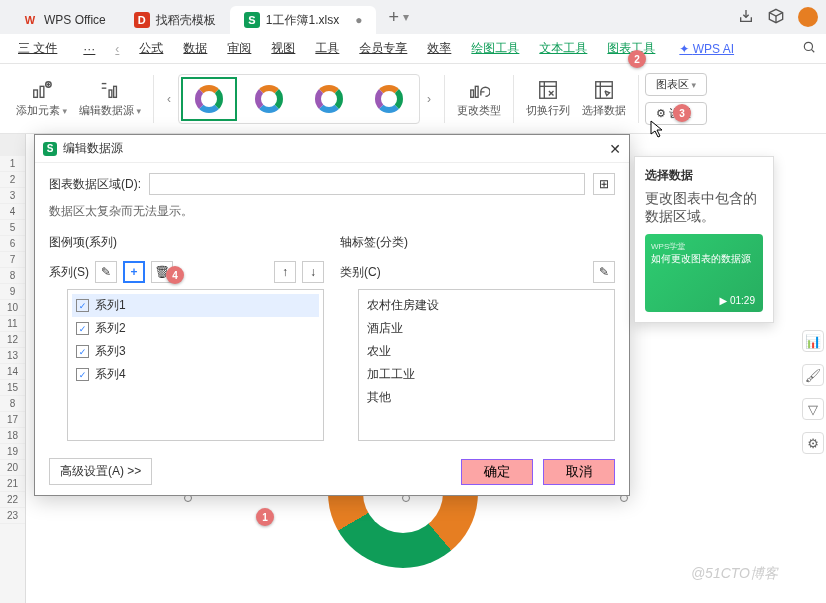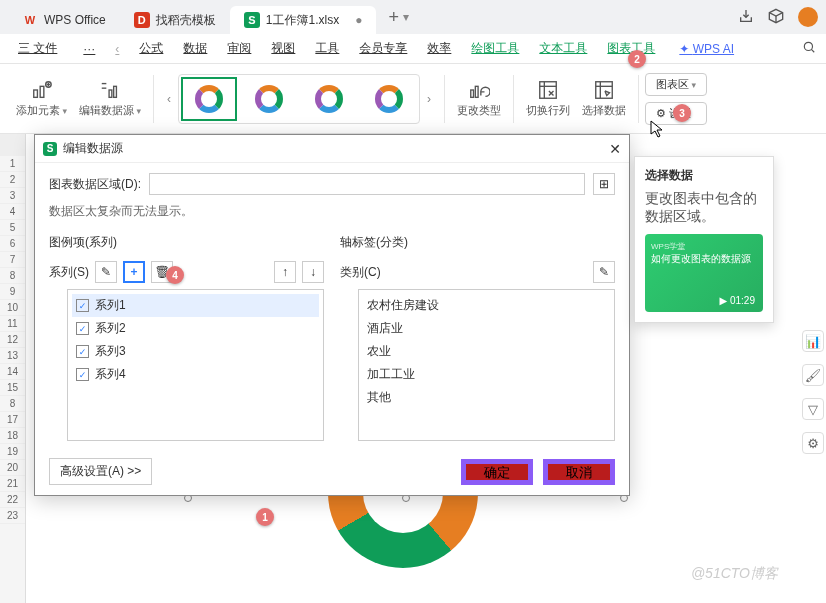--- a/index.html
+++ b/index.html
@@ -58,21 +58,21 @@
 .icon-btn { width: 22px; height: 22px; border: 1px solid #ccc; display: flex; align-items: center; justify-content: center; cursor: pointer; font-size: 12px; background: #fff; }
 .icon-btn.pri { border: 2px solid #2a7cff; color: #2a7cff; font-weight: bold; }
 .listbox { border: 1px solid #ccc; height: 152px; overflow: auto; padding: 4px; margin-left: 18px; }
 .list-item { padding: 3px 4px; display: flex; align-items: center; gap: 6px; cursor: pointer; }
 .list-item.sel { background: #e5efff; }
 .chk { width: 13px; height: 13px; border: 1px solid #888; display: inline-flex; align-items: center; justify-content: center; font-size: 9px; color: #2a7cff; }
 .chk.on::after { content: "✓"; }
 .dlg-footer { position: absolute; bottom: 10px; left: 14px; right: 14px; display: flex; align-items: center; }
 .adv-btn { padding: 4px 10px; border: 1px solid #ccc; cursor: pointer; }
 .dlg-btns { margin-left: auto; display: flex; gap: 10px; }
-.dlg-btn { width: 72px; height: 26px; border: 5px solid #8b5cf6; background: #b91c1c; cursor: pointer; }
+.dlg-btn { width: 72px; height: 26px; border: 1px solid #8b5cf6; background: #fca5a5; cursor: pointer; }
 
 .tip { position: absolute; top: 156px; left: 634px; width: 140px; background: #fff; border: 1px solid #ddd; box-shadow: 0 4px 12px rgba(0,0,0,.15); padding: 10px; z-index: 20; }
 .tip-title { font-weight: bold; margin-bottom: 6px; }
 .tip-body { font-size: 14px; color: #555; margin-bottom: 8px; }
 .tip-video { width: 100%; height: 78px; background: linear-gradient(135deg,#2ecc71,#27ae60); border-radius: 4px; position: relative; color: #fff; padding: 6px; font-size: 10px; }
 .tip-video .play { position: absolute; bottom: 6px; right: 8px; font-size: 10px; }
 
 .sidepanel { position: absolute; right: 2px; top: 330px; display: flex; flex-direction: column; gap: 12px; }
 .sidepanel .ico { width: 22px; height: 22px; border: 1px solid #ddd; border-radius: 4px; display: flex; align-items: center; justify-content: center; font-size: 13px; cursor: pointer; color: #666; background: #fff; }
 

